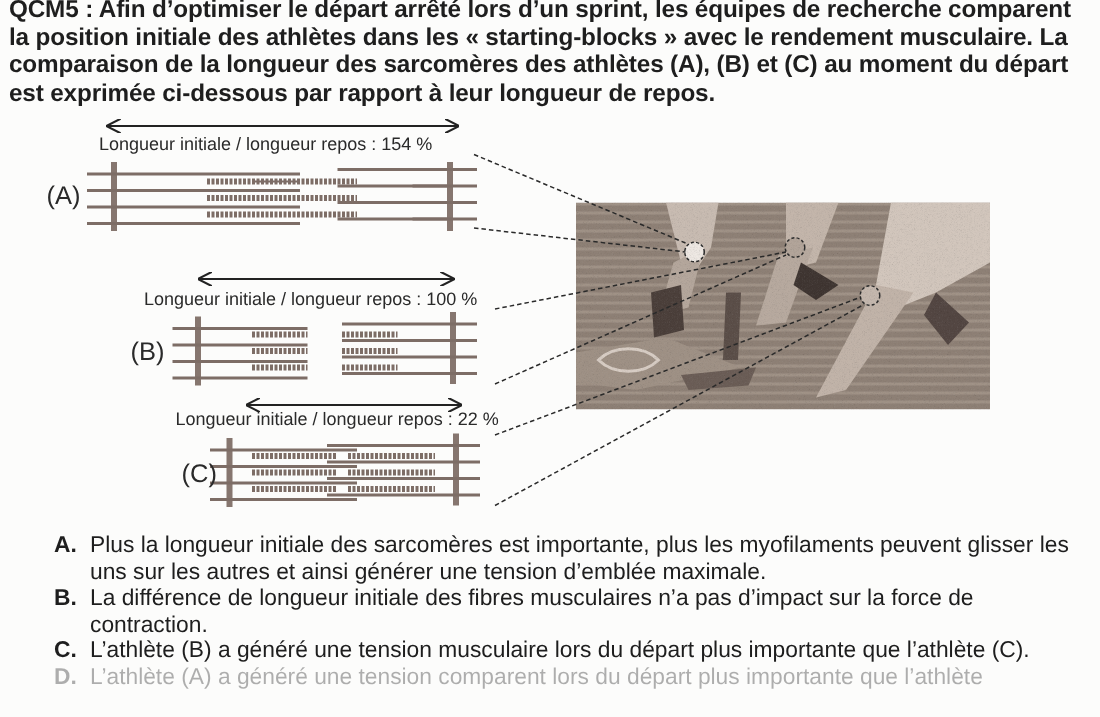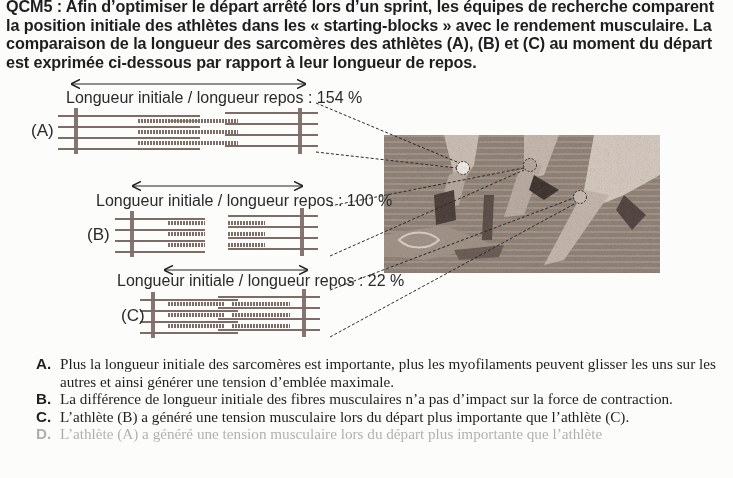--- a/index.html
+++ b/index.html
@@ -2,26 +2,26 @@
 <html><head>
 <meta charset="utf-8">
 <style>
   html,body{margin:0;padding:0;}
   body{width:733px;height:478px;background:#fcfcfb;position:relative;overflow:hidden;
        font-family:"Liberation Sans",sans-serif;color:#1e1e1e;}
   .intro{position:absolute;left:6px;top:-3px;width:722px;font-size:16.2px;font-weight:bold;
          line-height:18.5px;letter-spacing:-0.1px;}
   .intro .title{font-weight:bold;}
   svg.fig{position:absolute;left:0;top:0;}
-  .lbl{position:absolute;font-size:16px;color:#2a2a2a;white-space:nowrap;}
+  .lbl{position:absolute;font-size:12px;color:#2a2a2a;white-space:nowrap;}
   .letter{position:absolute;font-size:17px;color:#2a2a2a;}
   .answers{position:absolute;left:36px;top:355px;width:680px;font-size:15.2px;line-height:17.5px;color:#1e1e1e;}
   .ans{display:flex;margin-bottom:0px;}
   .ans .key{font-weight:bold;width:24px;flex:none;}
-  .ans .txt{flex:1;font-family:Liberation Serif, serif;}
+  .ans .txt{flex:1;}
   .photo{position:absolute;left:384px;top:135px;width:276px;height:138px;}
 </style>
 </head>
 <body>
 
 <div class="intro">
   <span class="title">QCM5 :</span>
   <span>Afin d’optimiser le départ arrêté lors d’un sprint, les équipes de recherche comparent la position initiale des athlètes dans les « starting-blocks » avec le rendement musculaire. La comparaison de la longueur des sarcomères des athlètes (A), (B) et (C) au moment du départ est exprimée ci-dessous par rapport à leur longueur de repos.</span>
 </div>
 
@@ -177,15 +177,15 @@
   <div class="ans">
     <span class="key">B.</span>
     <span class="txt">La différence de longueur initiale des fibres musculaires n’a pas d’impact sur la force de contraction.</span>
   </div>
   <div class="ans">
     <span class="key">C.</span>
     <span class="txt">L’athlète (B) a généré une tension musculaire lors du départ plus importante que l’athlète (C).</span>
   </div>
   <div class="ans" style="opacity:0.35;">
     <span class="key">D.</span>
-    <span class="txt">L’athlète (A) a généré une tension musculaire lors du départ plus importante que l’athlète</span>
+    <span class="txt">L’athlète (A) a généré une tension comparent lors du départ plus importante que l’athlète</span>
   </div>
 </div>
 
 </body></html>

